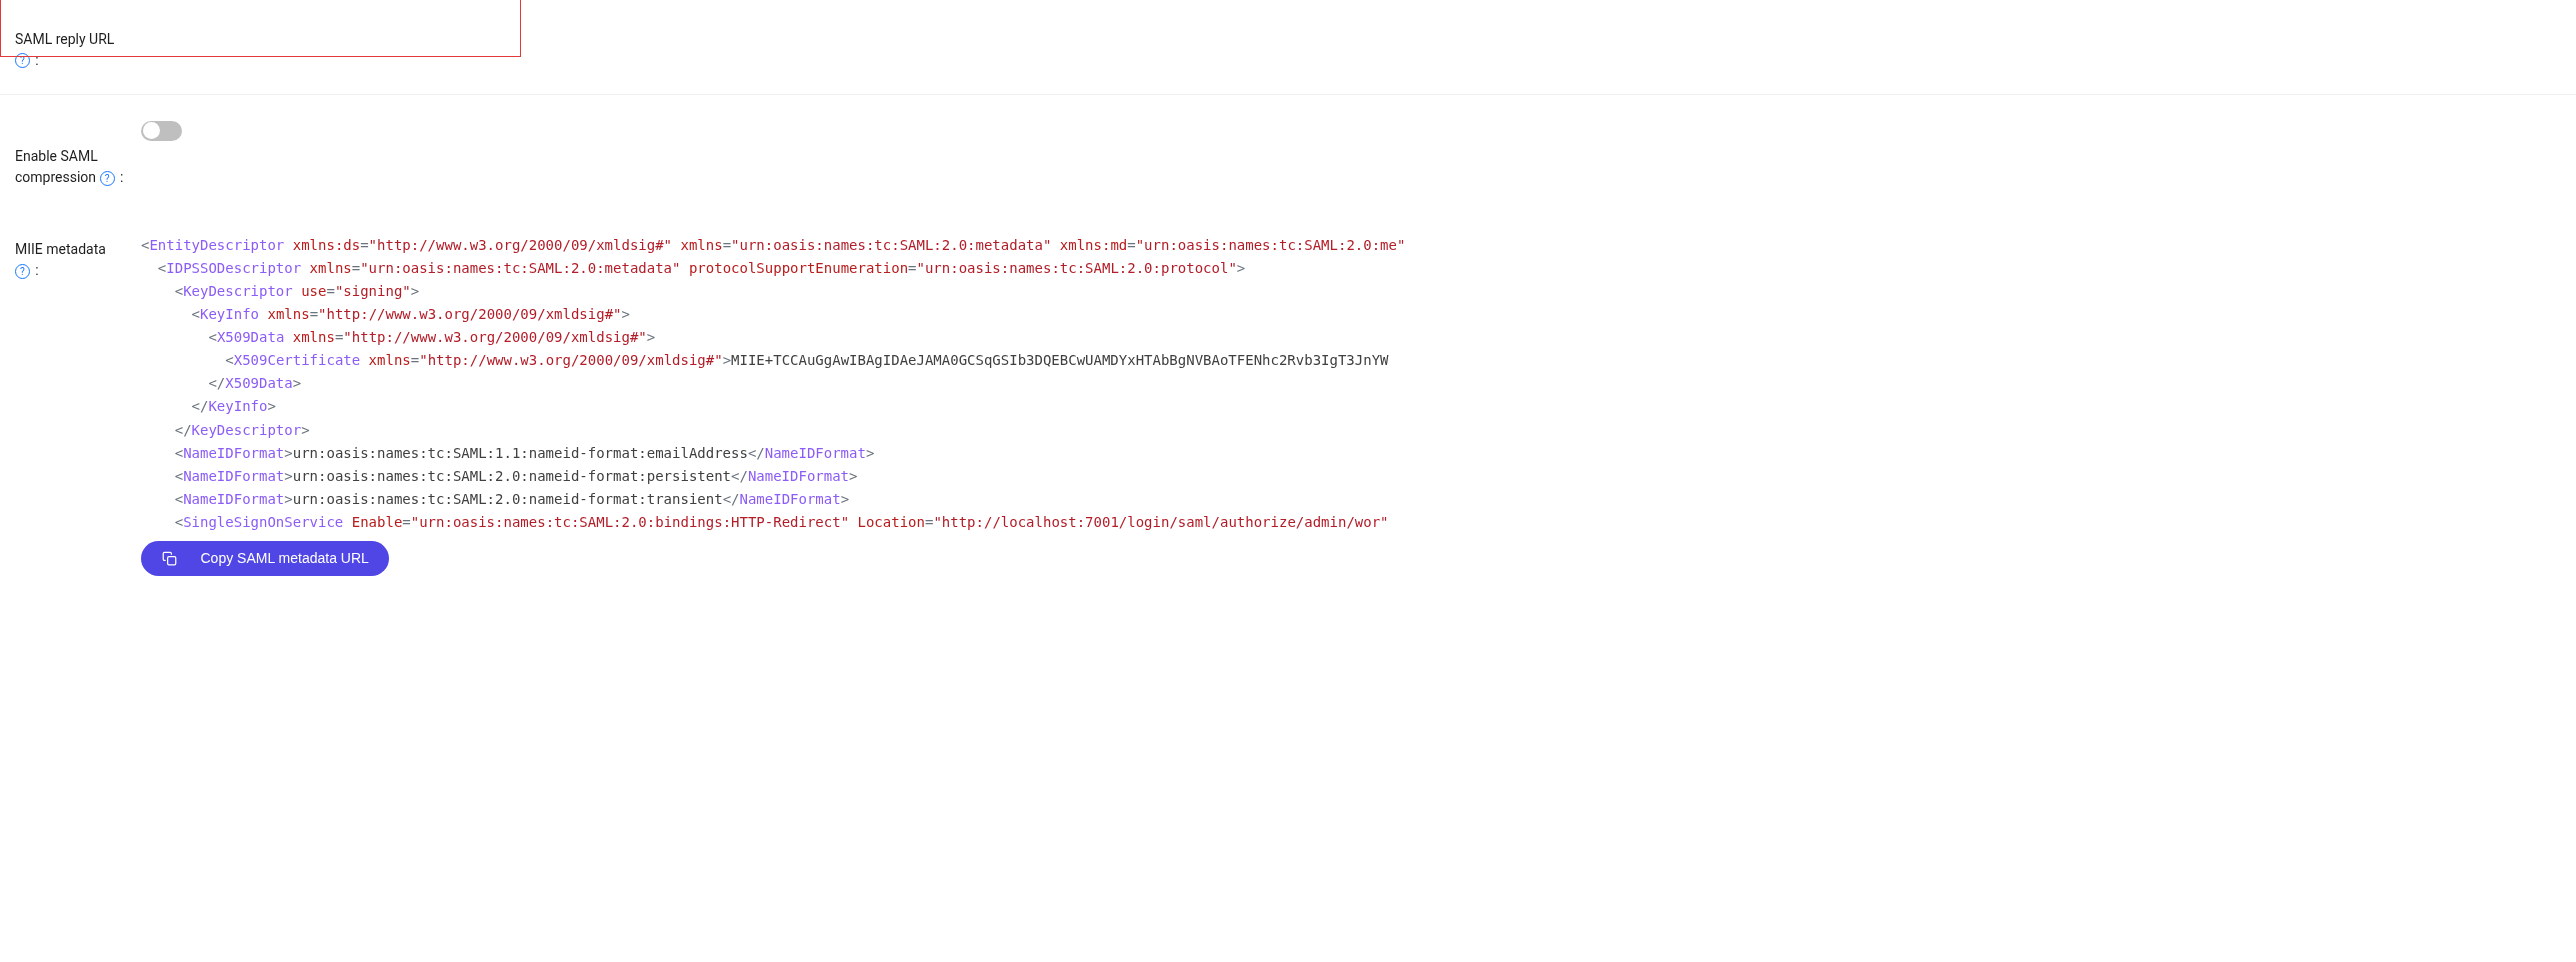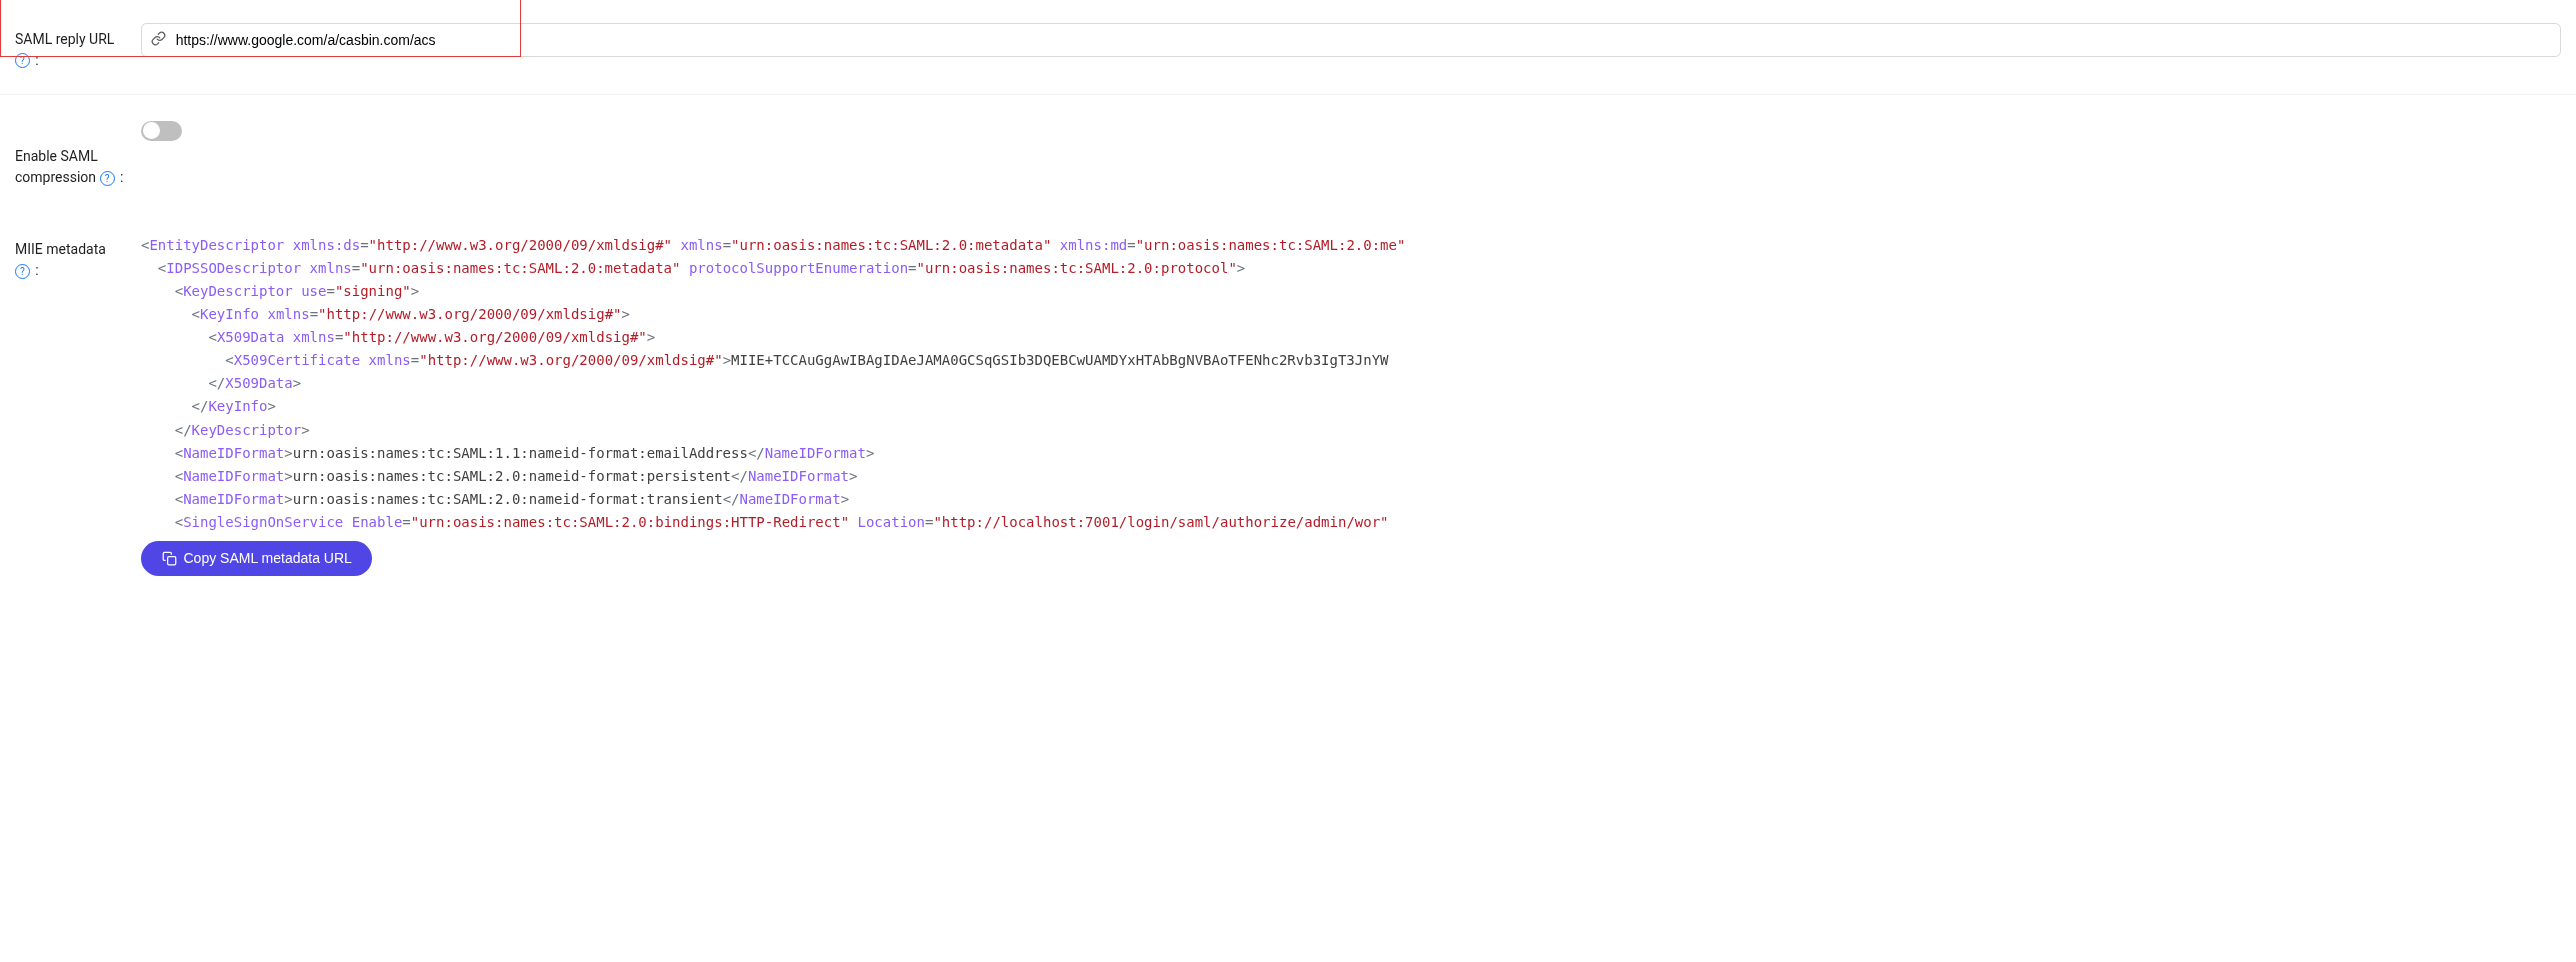--- a/index.html
+++ b/index.html
@@ -98,29 +98,29 @@
   .code-view {
     font-family: ui-monospace, SFMono-Regular, Menlo, Consolas, monospace;
     font-size: 14px;
     line-height: 1.65;
     white-space: pre;
     overflow: hidden;
     height: 296px;
     color: #1f1f1f;
   }
   .t-tag   { color: #8b5cf6; }
-  .t-attr  { color: #8b5cf6; }
+  .t-attr  { color: #b91c1c; }
   .t-str   { color: #b31d28; }
   .t-text  { color: #404040; }
   .t-punc  { color: #6a737d; }
   
   .copy-btn {
     display: inline-flex;
     align-items: center;
-    gap: 7px;
+    gap: 24px;
     background: #4f46e5;
     color: #fff;
     border: 0;
     border-radius: 930px;
     padding: 9.3px 20.5px;
     font-size: 14px;
     cursor: pointer;
     margin-top: 11.2px;
   }
   .copy-btn svg { flex-shrink: 0; }
@@ -130,31 +130,20 @@
 </style>
 </head>
 <body>
 
 <div class="row row-border highlight-row">
   <div class="highlight-box"></div>
   <div class="label-col">
     <span>SAML reply URL</span>
     <br>
     <span class="help-icon">?</span><span> :</span>
-  </div>
-  <div class="content-col">
-    <div class="input-wrap">
-      <span class="link-icon">
-        <svg width="15" height="15" viewBox="0 0 24 24" fill="none" stroke="currentColor" stroke-width="2" stroke-linecap="round" stroke-linejoin="round">
-            <path d="M10 13a5 5 0 0 0 7.54.54l3-3a5 5 0 0 0-7.07-7.07l-1.72 1.71"></path>
-            <path d="M14 11a5 5 0 0 0-7.54-.54l-3 3a5 5 0 0 0 7.07 7.07l1.71-1.71"></path>
-          </svg>
-      </span>
-      <input type="text" value="https://www.google.com/a/casbin.com/acs" style="">
-    </div>
   </div>
 </div>
 
 <div class="row" style="padding-top:22.3px;padding-bottom:22.3px;">
   <div class="label-col" style="width:126px;margin-top:24px;">
     <span>Enable SAML compression</span>
     <span class="help-icon">?</span><span> :</span>
   </div>
   <div class="content-col">
     <div class="switch"></div>

